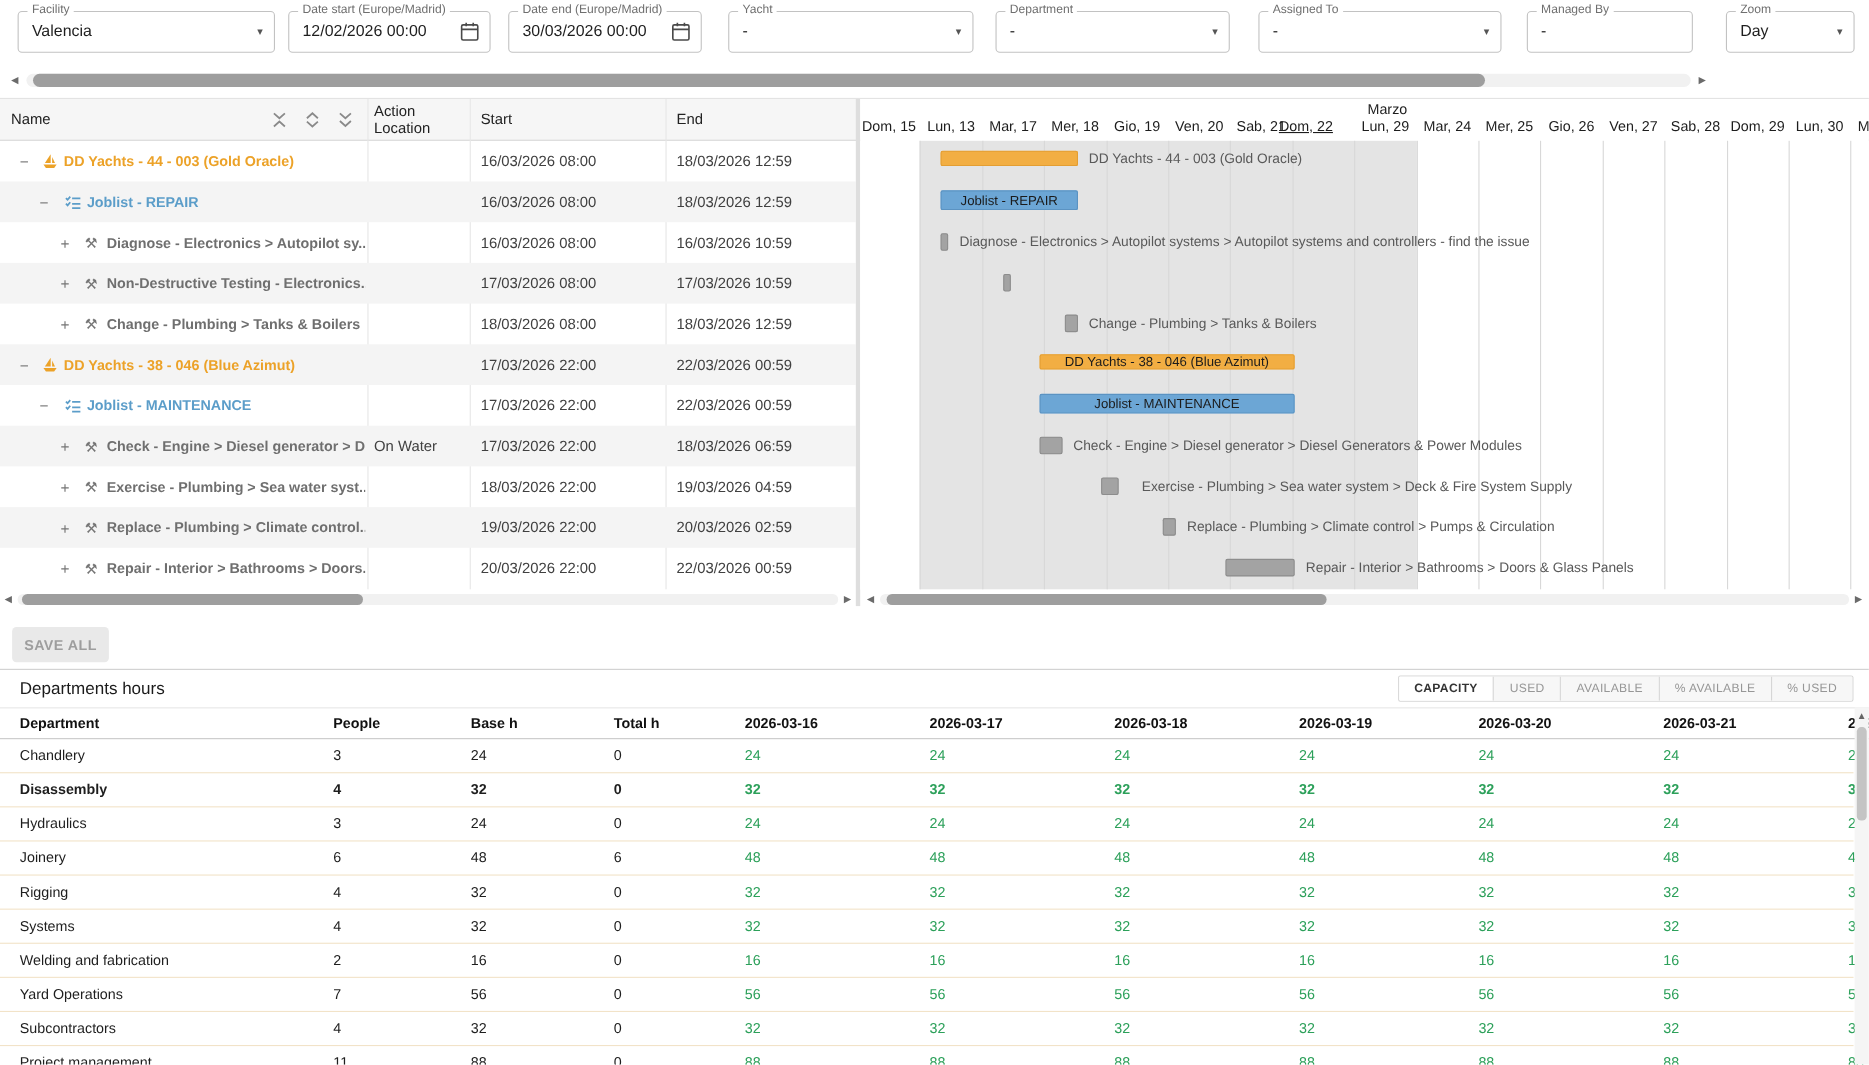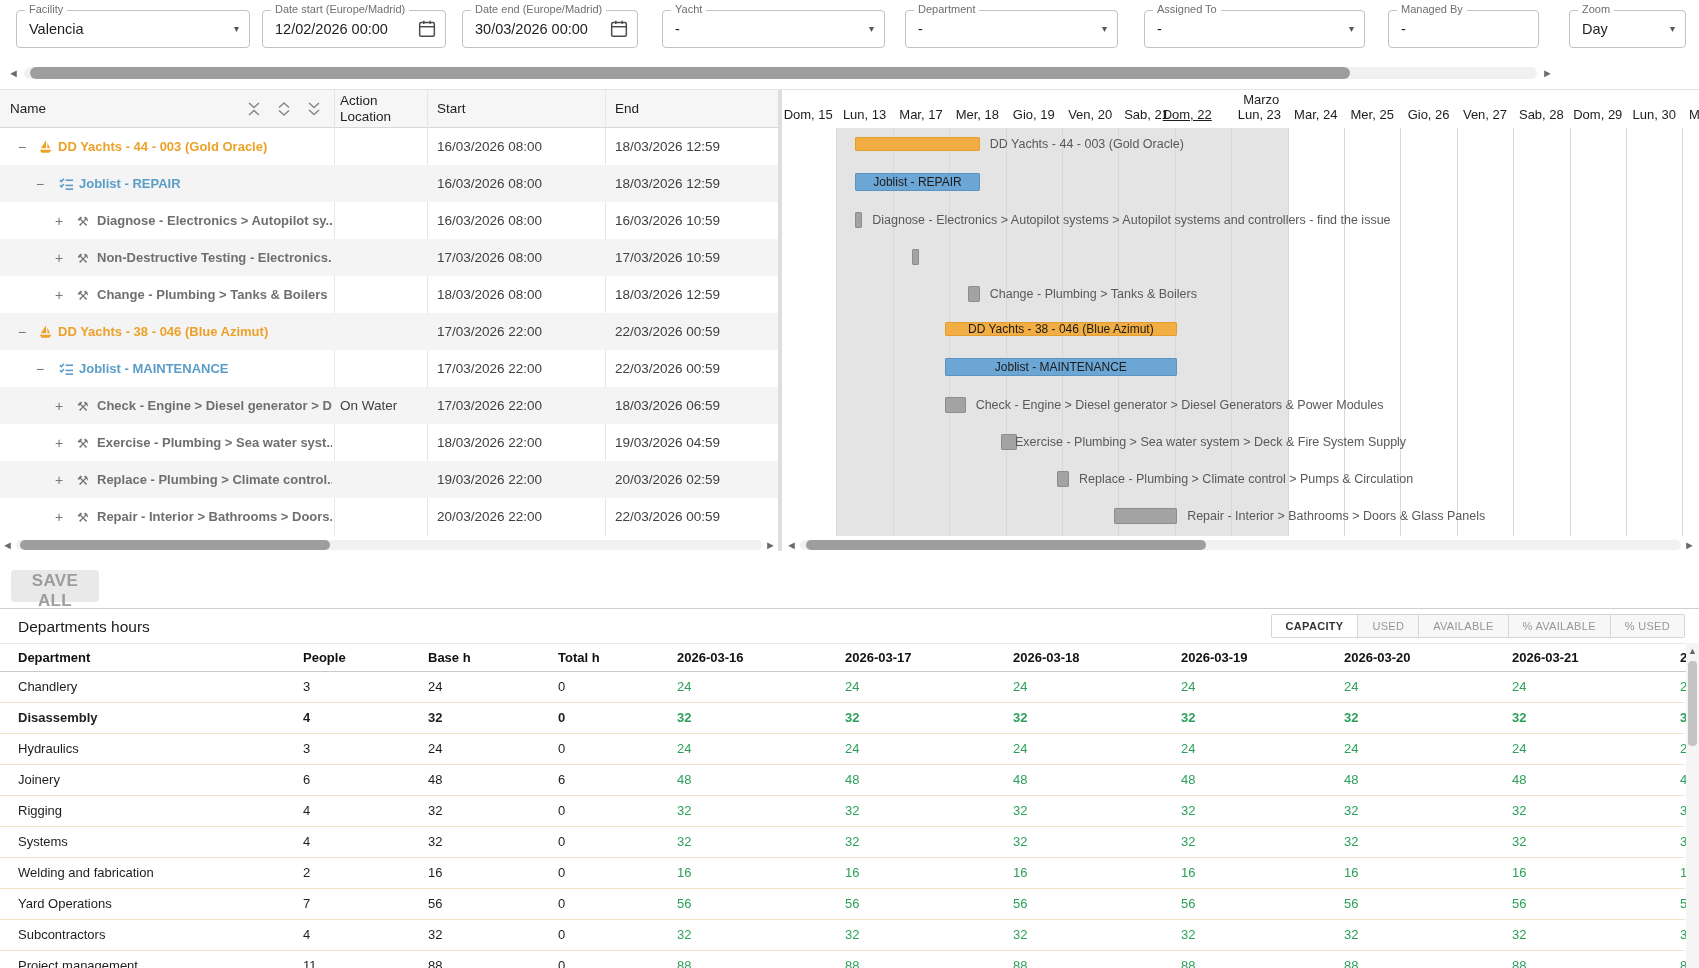--- a/index.html
+++ b/index.html
@@ -39,21 +39,21 @@
   .band{position:absolute;background:#e4e4e4;}
   .daylabel{position:absolute;top:17px;height:18px;text-align:center;font-size:13px;color:#1d1d1d;white-space:nowrap;}
   .monthlabel{position:absolute;top:2px;font-size:13px;color:#1d1d1d;}
   .bar{position:absolute;border-radius:2px;overflow:hidden;font-size:12px;color:#1b1b1b;text-align:center;white-space:nowrap;cursor:pointer;}
   .bar.yacht{background:#f2ae43;box-shadow:0 0 0 1px #e39e33 inset;}
   .bar.joblist{background:#6ca6d5;box-shadow:0 0 0 1px #5b93c2 inset;}
   .bar.task{background:#a3a3a3;box-shadow:0 0 0 1px #8d8d8d inset;}
   .barlabel{position:absolute;font-size:12.5px;color:#595959;white-space:nowrap;line-height:18px;}
   
   .savebtn{position:absolute;left:11px;top:570px;width:88px;height:32px;background:#e9e9e9;border:none;border-radius:4px;
-    color:#9d9d9d;font-family:"Liberation Sans",sans-serif;font-size:17px;font-weight:bold;letter-spacing:.4px;}
+    color:#9d9d9d;font-family:"Liberation Sans",sans-serif;font-size:13px;font-weight:bold;letter-spacing:.4px;}
   
   .dept{position:absolute;top:608px;left:0;width:1699px;bottom:0;border-top:1px solid #cfcfcf;overflow:hidden;}
   .dept-title{position:absolute;left:18px;top:9px;font-size:15.5px;color:#1b1b1b;}
   .tabs{position:absolute;right:14px;top:5px;display:flex;border:1px solid #d6d6d6;border-radius:2px;overflow:hidden;}
   .tab{height:22px;line-height:22px;padding:0 14px;font-size:11px;letter-spacing:.3px;color:#979797;background:#f7f7f7;border-left:1px solid #d6d6d6;cursor:pointer;white-space:nowrap;}
   .tab:first-child{border-left:none;}
   .tab.active{background:#fff;color:#333;font-weight:bold;}
   .dhead{position:absolute;left:0;top:34px;width:1699px;height:29px;border-top:1px solid #e7e7e7;border-bottom:1px solid #c9c9c9;box-sizing:border-box;}
   .dhcell{position:absolute;top:0;line-height:27px;font-size:13px;font-weight:bold;color:#111;white-space:nowrap;}
   .drow{position:absolute;left:0;width:1685px;height:31px;border-bottom:1px solid #f2e3c8;box-sizing:border-box;}
@@ -291,21 +291,21 @@
       <div class="dayline" style="left: 844px; top: 38px; height: 408px;"></div>
       <div class="dayline" style="left: 900.4px; top: 38px; height: 408px;"></div>
       <div class="daylabel" style="left: -2px; width: 56.4px;">Dom, 15</div>
       <div class="daylabel" style="left: 54.4px; width: 56.4px;">Lun, 13</div>
       <div class="daylabel" style="left: 110.8px; width: 56.4px;">Mar, 17</div>
       <div class="daylabel" style="left: 167.2px; width: 56.4px;">Mer, 18</div>
       <div class="daylabel" style="left: 223.6px; width: 56.4px;">Gio, 19</div>
       <div class="daylabel" style="left: 280px; width: 56.4px;">Ven, 20</div>
       <div class="daylabel" style="left: 336.4px; width: 56.4px;">Sab, 21</div>
       <div class="daylabel" style="left: 377px; width: 56.4px; text-decoration: underline;">Dom, 22</div>
-      <div class="daylabel" style="left: 449.2px; width: 56.4px;">Lun, 23</div>
+      <div class="daylabel" style="left: 449.2px; width: 56.4px;">Lun, 29</div>
       <div class="daylabel" style="left: 505.6px; width: 56.4px;">Mar, 24</div>
       <div class="daylabel" style="left: 562px; width: 56.4px;">Mer, 25</div>
       <div class="daylabel" style="left: 618.4px; width: 56.4px;">Gio, 26</div>
       <div class="daylabel" style="left: 674.8px; width: 56.4px;">Ven, 27</div>
       <div class="daylabel" style="left: 731.2px; width: 56.4px;">Sab, 28</div>
       <div class="daylabel" style="left: 787.6px; width: 56.4px;">Dom, 29</div>
       <div class="daylabel" style="left: 844px; width: 56.4px;">Lun, 30</div>
       <div class="daylabel" style="left: 900.4px; width: 56.4px;">Mar, 31</div>
       <div class="bar yacht" style="left: 73.1981px; top: 47px; width: 124.548px; height: 14px; line-height: 14px;"></div>
       <div class="barlabel" style="left: 207.746px; top: 45px;">DD Yachts - 44 - 003 (Gold Oracle)</div>
@@ -313,21 +313,21 @@
       <div class="bar task" style="left: 73.1981px; top: 122px; width: 7.05px; height: 16px; line-height: 16px;"></div>
       <div class="barlabel" style="left: 90.2481px; top: 121px;">Diagnose - Electronics &gt; Autopilot systems &gt; Autopilot systems and controllers - find the issue</div>
       <div class="bar task" style="left: 129.598px; top: 159px; width: 7.05px; height: 16px; line-height: 16px;"></div>
       <div class="bar task" style="left: 185.998px; top: 196px; width: 11.7481px; height: 16px; line-height: 16px;"></div>
       <div class="barlabel" style="left: 207.746px; top: 195px;">Change - Plumbing &gt; Tanks &amp; Boilers</div>
       <div class="bar yacht" style="left: 162.502px; top: 232px; width: 232.65px; height: 14px; line-height: 14px;">DD Yachts - 38 - 046 (Blue Azimut)</div>
       <div class="bar joblist" style="left: 162.502px; top: 268px; width: 232.65px; height: 18px; line-height: 18px;">Joblist - MAINTENANCE</div>
       <div class="bar task" style="left: 162.502px; top: 307px; width: 21.15px; height: 16px; line-height: 16px;"></div>
       <div class="barlabel" style="left: 193.652px; top: 306px;">Check - Engine &gt; Diesel generator &gt; Diesel Generators &amp; Power Modules</div>
       <div class="bar task" style="left: 218.902px; top: 344px; width: 16.4519px; height: 16px; line-height: 16px;"></div>
-      <div class="barlabel" style="left: 233px; top: 343px;">Exercise - Plumbing &gt; Sea water system &gt; Deck &amp; Fire System Supply</div>
+      <div class="barlabel" style="left: 256px; top: 343px;">Exercise - Plumbing &gt; Sea water system &gt; Deck &amp; Fire System Supply</div>
       <div class="bar task" style="left: 275.302px; top: 381px; width: 11.7481px; height: 16px; line-height: 16px;"></div>
       <div class="barlabel" style="left: 297.05px; top: 380px;">Replace - Plumbing &gt; Climate control &gt; Pumps &amp; Circulation</div>
       <div class="bar task" style="left: 331.702px; top: 418px; width: 63.45px; height: 16px; line-height: 16px;"></div>
       <div class="barlabel" style="left: 405.152px; top: 417px;">Repair - Interior &gt; Bathrooms &gt; Doors &amp; Glass Panels</div>
     </div>
 
   <div style="position:absolute;left:2px;top:449px;width:774px;height:12px;">
     <span class="sb-arrow" style="left:0;">◄</span>
     <div class="sb-track" style="left:14px;width:746px;height:10px;top:1px;"></div>
     <div class="sb-thumb" style="left:18px;width:310px;height:10px;top:1px;"></div>

